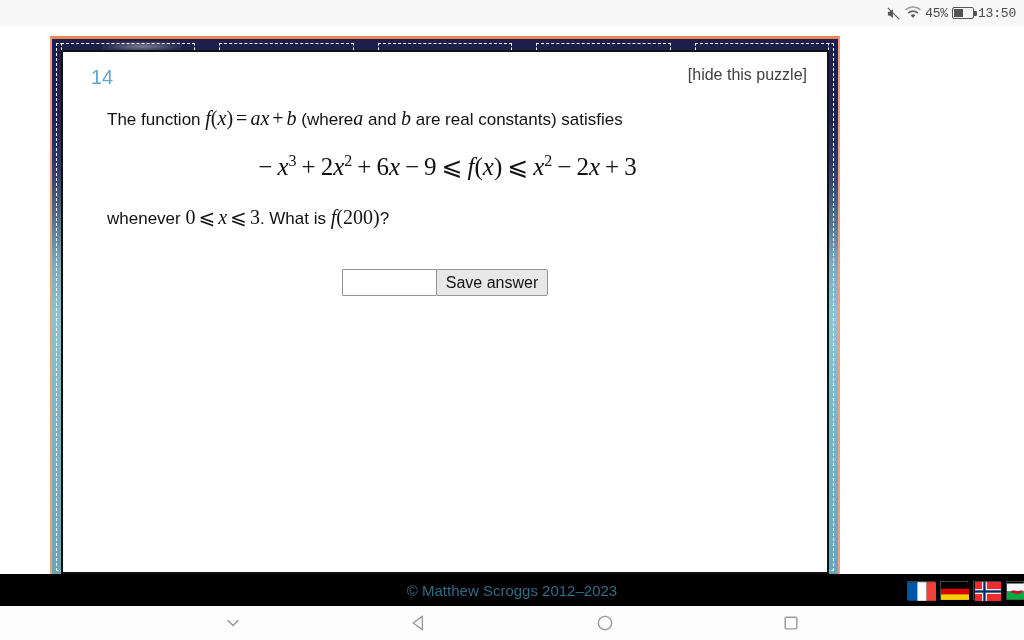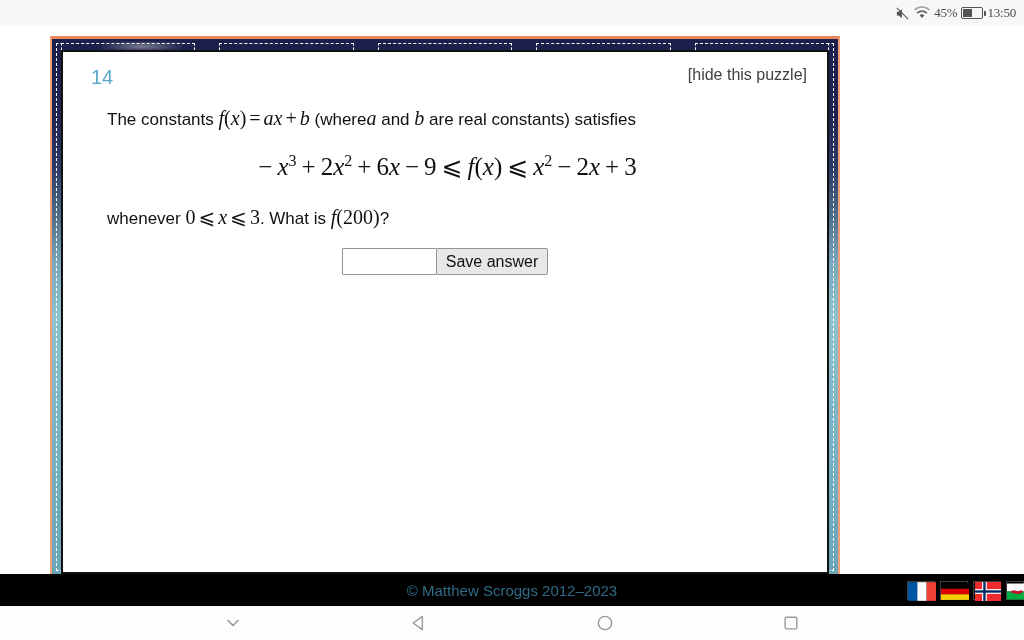--- a/index.html
+++ b/index.html
@@ -27,21 +27,21 @@
   .status-bar .sb-icon {
     display: inline-flex;
     align-items: center;
     justify-content: center;
     color: #555;
   }
   .sb-text {
     font-size: 13px;
     color: #4a4a4a;
     letter-spacing: -0.2px;
-    font-family: Liberation Serif, serif;
+    font-family: Liberation Mono, monospace;
   }
   .sb-battery {
     width: 22px; height: 12px;
     border: 1.5px solid #555;
     border-radius: 2px;
     position: relative;
     display: inline-block;
   }
   .sb-battery::after {
     content: "";
@@ -183,21 +183,21 @@
   .display-eq .mi { font-size: 25px; }
   .display-eq .mn { font-size: 25px; }
   .display-eq .mo { font-size: 25px; padding: 0 5px; }
   .display-eq .msup { font-size: 16px; }
 
   
   .answer-row {
     display: flex;
     justify-content: center;
     align-items: flex-end;
-    margin-top: 17px;
+    margin-top: 38px;
   }
   .answer-input {
     width: 95px;
     height: 27px;
     border: 1px solid #949494;
     background: #ffffff;
     font-size: 15px;
     padding: 0 4px;
     outline: none;
     font-family: "Liberation Sans", sans-serif;
@@ -330,21 +330,21 @@
     <div class="dash-side right"></div>
 
     <div class="puzzle-card">
 
       <div class="puzzle-head">
         <span class="puzzle-number">14</span>
         <span class="hide-puzzle">[hide this puzzle]</span>
       </div>
 
       <div class="q-line">
-        <span>The constants</span>
+        <span>The function</span>
         <span class="mth"><span class="mi">f</span><span class="mth">(</span><span class="mi">x</span><span class="mth">)</span><span class="mo">=</span><span class="mi">a</span><span class="mi">x</span><span class="mo">+</span><span class="mi">b</span></span>
         <span>(where</span><span class="mi">a</span>
         <span>and</span>
         <span class="mi">b</span>
         <span>are real constants) satisfies</span>
       </div>
 
       <div class="display-eq">
         <span class="mo">−</span><span class="mi">x</span><span class="msup">3</span><span class="mo">+</span><span class="mn">2</span><span class="mi">x</span><span class="msup">2</span><span class="mo">+</span><span class="mn">6</span><span class="mi">x</span><span class="mo">−</span><span class="mn">9</span><span class="mo">⩽</span><span class="mi">f</span>(<span class="mi">x</span>)<span class="mo">⩽</span><span class="mi">x</span><span class="msup">2</span><span class="mo">−</span><span class="mn">2</span><span class="mi">x</span><span class="mo">+</span><span class="mn">3</span>
       </div>

